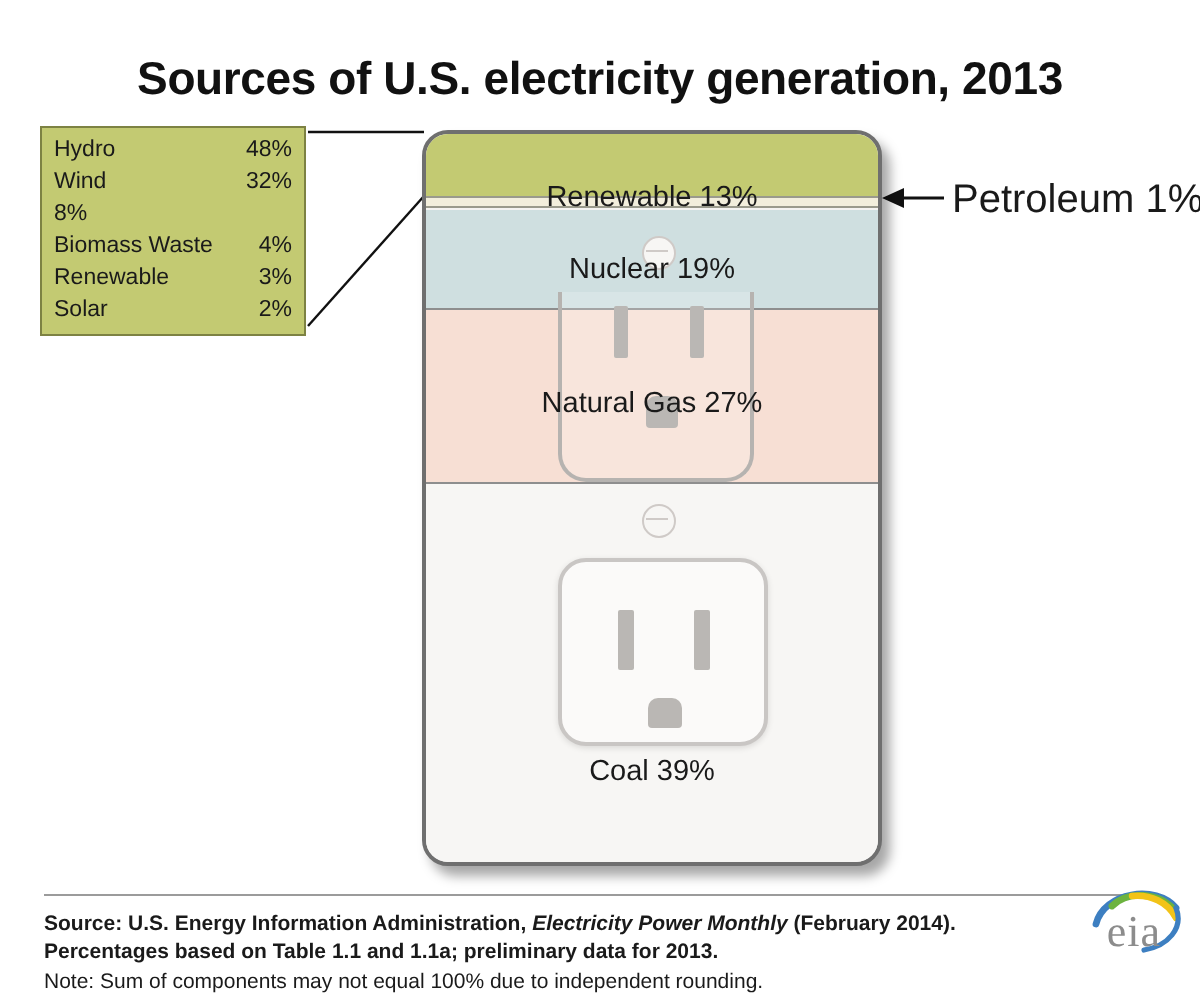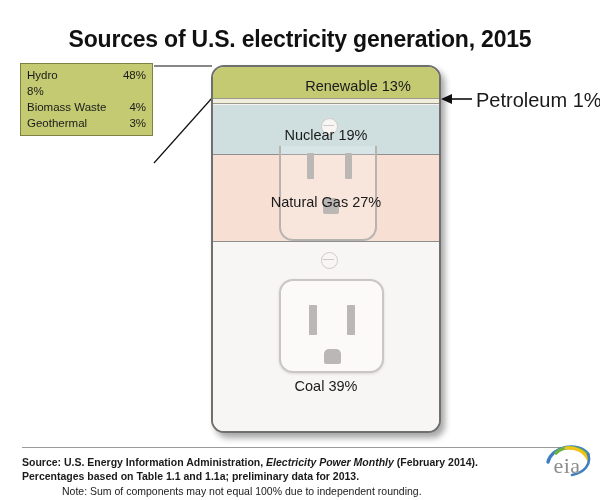--- a/index.html
+++ b/index.html
@@ -91,21 +91,21 @@
     color: #1a1a1a;
     z-index: 6;
   }
 
   #band-renewable { top: 0; height: 31px; background: #c3ca72; }
   #band-petroleum { top: 31px; height: 6px; background: #f2eedc; border-top: 1px solid #9a9a8c; border-bottom: 1px solid #9a9a8c; }
   #band-nuclear   { top: 38px; height: 50px; background: #cfdfe0; border-bottom: 1px solid #8e8e8e; }
   #band-gas       { top: 88px; height: 87px; background: #f7dfd4; border-bottom: 1px solid #8e8e8e; }
   #band-coal      { top: 175px; height: 191px; background: #f7f6f4; }
 
-  #label-renewable { top: 11px; margin-left: 32px; }
+  #label-renewable { top: 24px; }
   #label-nuclear   { top: 60px; }
   #label-gas       { top: 127px; }
   #label-coal      { top: 311px; }
 
   
   .socket {
     position: absolute;
     box-sizing: border-box;
     border-radius: 14px;
     border: 2px solid #c9c6c4;
@@ -192,21 +192,21 @@
   }
   .footnote {
     position: absolute;
     left: 22px;
     font-size: 10.5px;
     line-height: 14px;
     color: #1a1a1a;
     width: 510px;
   }
   #footnote-source { top: 455px; font-weight: bold; }
-  #footnote-note   { top: 484px; margin-left: 40px; }
+  #footnote-note   { top: 484px; }
   .italic { font-style: italic; }
 
   
   #eia-logo {
     position: absolute;
     left: 542px;
     top: 440px;
     width: 50px;
     height: 40px;
   }
@@ -218,37 +218,45 @@
     text-align: center;
     font-family: "Liberation Serif", serif;
     font-size: 22px;
     color: #8c8c8c;
     letter-spacing: 0.5px;
   }
 </style>
 </head>
 <body>
 
-<div id="chart-title">Sources of U.S. electricity generation, 2015</div>
+<div id="chart-title">Sources of U.S. electricity generation, 2013</div>
 
 <div id="legend-box">
   <div class="legend-row">
     <span class="legend-label">Hydro</span>
     <span class="legend-value">48%</span>
   </div>
   <div class="legend-row">
+    <span class="legend-label">Wind</span>
+    <span class="legend-value">32%</span>
+  </div>
+  <div class="legend-row">
     <span class="legend-value">8%</span>
   </div>
   <div class="legend-row">
     <span class="legend-label">Biomass Waste</span>
     <span class="legend-value">4%</span>
   </div>
   <div class="legend-row">
-    <span class="legend-label">Geothermal</span>
+    <span class="legend-label">Renewable</span>
     <span class="legend-value">3%</span>
+  </div>
+  <div class="legend-row">
+    <span class="legend-label">Solar</span>
+    <span class="legend-value">2%</span>
   </div>
 </div>
 
 <svg id="leader-lines">
   <line x1="154" y1="66" x2="212" y2="66" stroke="#111111" stroke-width="1.2"></line>
   <line x1="154" y1="163" x2="212" y2="98" stroke="#111111" stroke-width="1.2"></line>
   <line x1="445" y1="99" x2="472" y2="99" stroke="#111111" stroke-width="1.6"></line>
   <polygon points="441,99 452,94 452,104" fill="#111111"></polygon>
 </svg>
 

